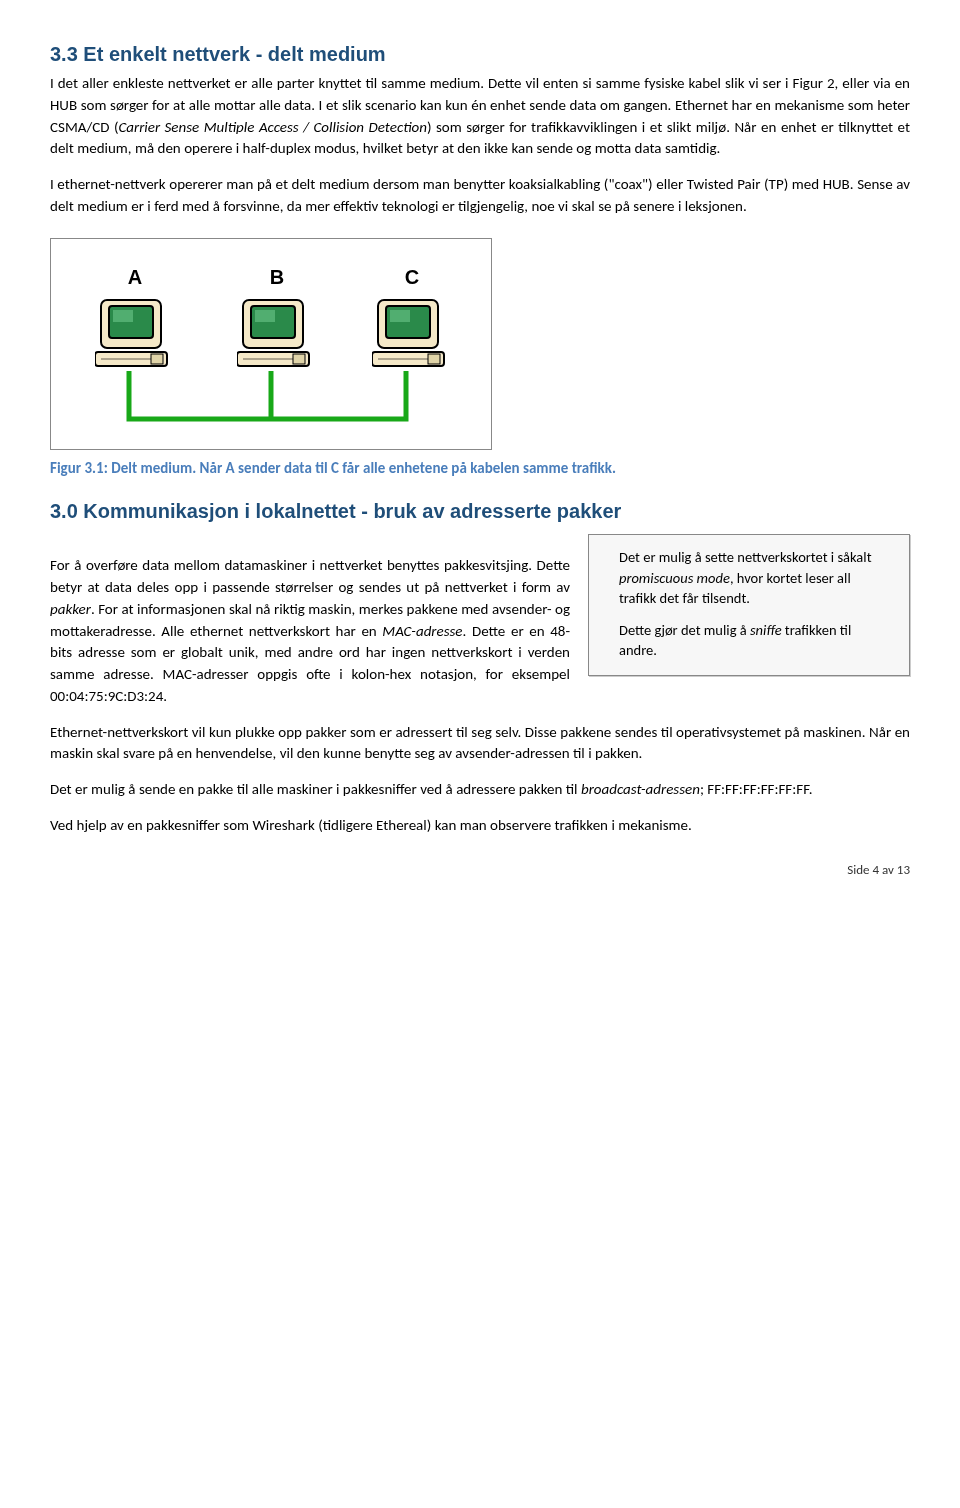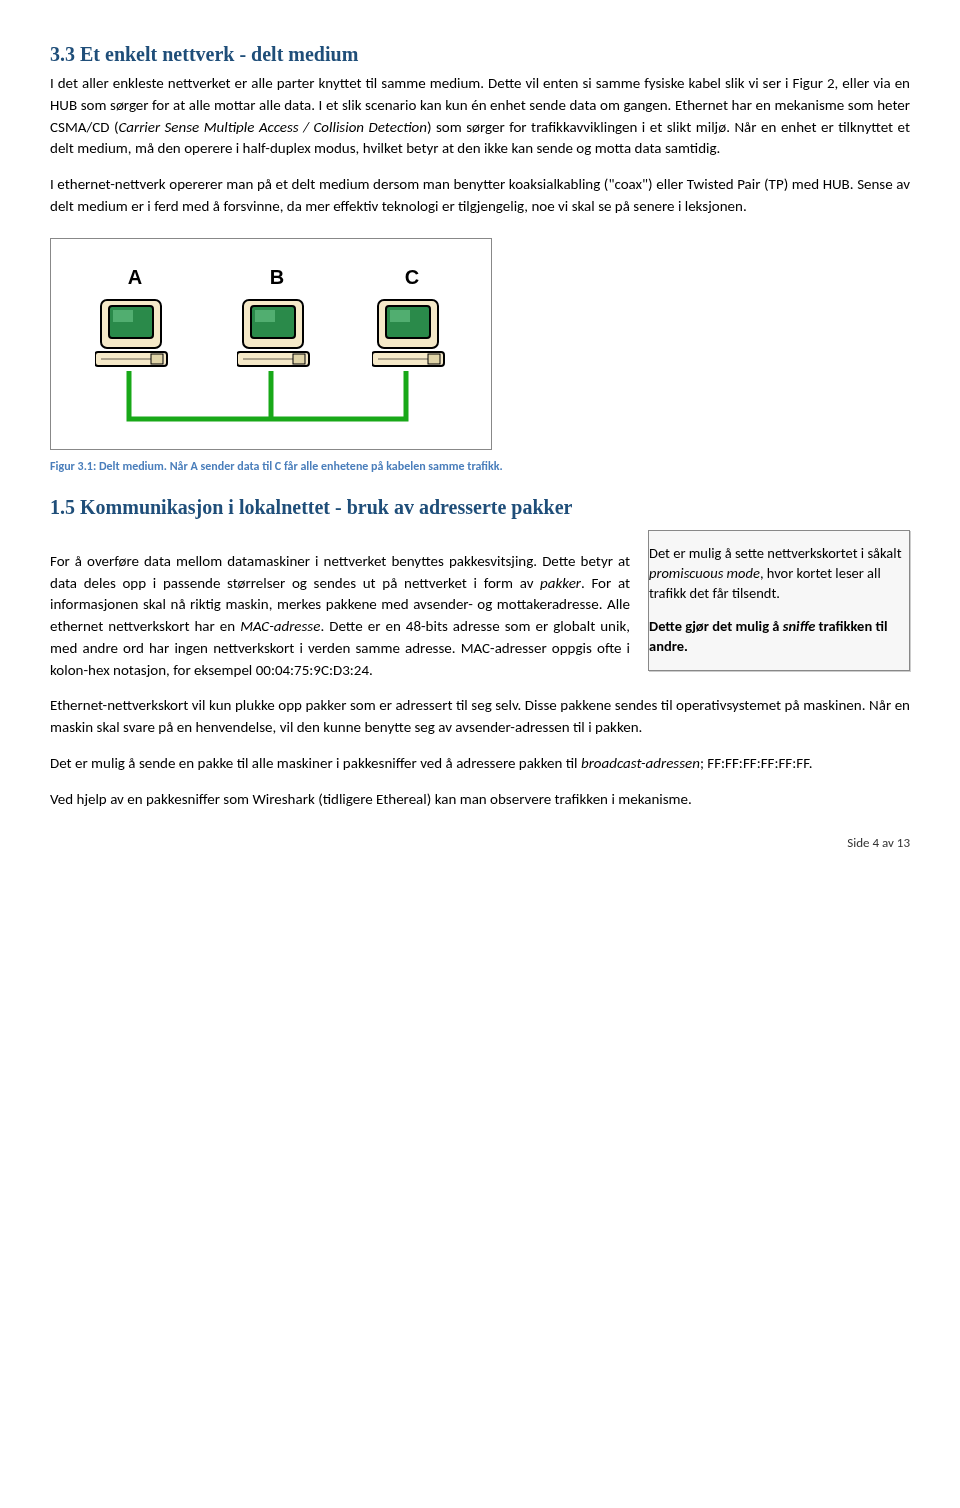--- a/index.html
+++ b/index.html
@@ -10,31 +10,31 @@
     line-height: 1.45;
     color: #000;
     background: #fff;
     width: 860px;
   }
   h2 {
     color: #1f4e79;
     font-size: 20px;
     font-weight: bold;
     margin: 0 0 4px 0;
-    font-family: Liberation Serif, serif;
+    font-family: Liberation Sans, sans-serif;
   }
   p {
     margin: 0 0 14px 0;
     text-align: justify;
   }
   .italic { font-style: italic; }
   .figure-caption {
     color: #4a7ebb;
     font-weight: bold;
-    font-size: 12px;
+    font-size: 15px;
     margin: 6px 0 18px 0;
   }
   .diagram-box {
     border: 1px solid #888;
     width: 440px;
     height: 210px;
     position: relative;
     margin: 20px 0 8px 0;
     background: #fff;
   }
@@ -60,29 +60,29 @@
   }
   .two-col {
     display: flex;
     gap: 18px;
     align-items: flex-start;
   }
   .left-col { flex: 1; margin-top: 25px; }
   .callout {
     border: 1.5px solid #888;
     background: #f7f7f7;
-    padding: 12px 0;
+    padding: 12px 30px;
     width: 260px;
     font-size: 14.5px;
     line-height: 1.4;
     box-shadow: 1px 1px 0 #ccc;
     margin-top: 4px;
   }
   .callout p { text-align: left; margin: 0 0 12px 0; }
-  .callout p:last-child { margin-bottom: 2px; font-weight: bold; }
+  .callout p:last-child { margin-bottom: 2px; }
 </style>
 </head>
 <body>
 
 <h2>3.3  Et enkelt nettverk - delt medium</h2>
 <p>
   <span>I det aller enkleste nettverket er alle parter knyttet til samme medium. Dette vil enten si samme fysiske kabel slik vi ser i Figur 2, eller via en HUB som sørger for at alle mottar alle data. I et slik scenario kan kun én enhet sende data om gangen. Ethernet har en mekanisme som heter CSMA/CD (</span><span class="italic">Carrier Sense Multiple Access / Collision Detection</span><span>) som sørger for trafikkavviklingen i et slikt miljø. Når en enhet er tilknyttet et delt medium, må den operere i half-duplex modus, hvilket betyr at den ikke kan sende og motta data samtidig.</span>
 </p>
 <p>I ethernet-nettverk opererer man på et delt medium dersom man benytter koaksialkabling ("coax") eller Twisted Pair (TP) med HUB. Sense av delt medium er i ferd med å forsvinne, da mer effektiv teknologi er tilgjengelig, noe vi skal se på senere i leksjonen.</p>
 
@@ -121,21 +121,21 @@
     </svg>
   </div>
   <svg width="440" height="210" style="position:absolute;left:0;top:0;pointer-events:none">
     <path d="M 78 132 L 78 180 L 355 180 L 355 132" fill="none" stroke="#18a818" stroke-width="5"></path>
     <path d="M 220 132 L 220 180" fill="none" stroke="#18a818" stroke-width="5"></path>
   </svg>
 </div>
 
 <div class="figure-caption">Figur 3.1: Delt medium. Når A sender data til C får alle enhetene på kabelen samme trafikk.</div>
 
-<h2>1.5  Kommunikasjon i lokalnettet - bruk av adresserte pakker</h2>
+<h2>3.0  Kommunikasjon i lokalnettet - bruk av adresserte pakker</h2>
 
 <div class="two-col">
   <div class="left-col">
     <p>
       <span>For å overføre data mellom datamaskiner i nettverket benyttes pakkesvitsjing. Dette betyr at data deles opp i passende størrelser og sendes ut på nettverket i form av </span><span class="italic">pakker</span><span>. For at informasjonen skal nå riktig maskin, merkes pakkene med avsender- og mottakeradresse. Alle ethernet nettverkskort har en </span><span class="italic">MAC-adresse</span><span>. Dette er en 48-bits adresse som er globalt unik, med andre ord har ingen nettverkskort i verden samme adresse. MAC-adresser oppgis ofte i kolon-hex notasjon, for eksempel 00:04:75:9C:D3:24.</span>
     </p>
   </div>
   <div class="callout">
     <p>
       <span>Det er mulig å sette nettverkskortet i såkalt </span><span class="italic">promiscuous mode</span><span>, hvor kortet leser all trafikk det får tilsendt.</span>

